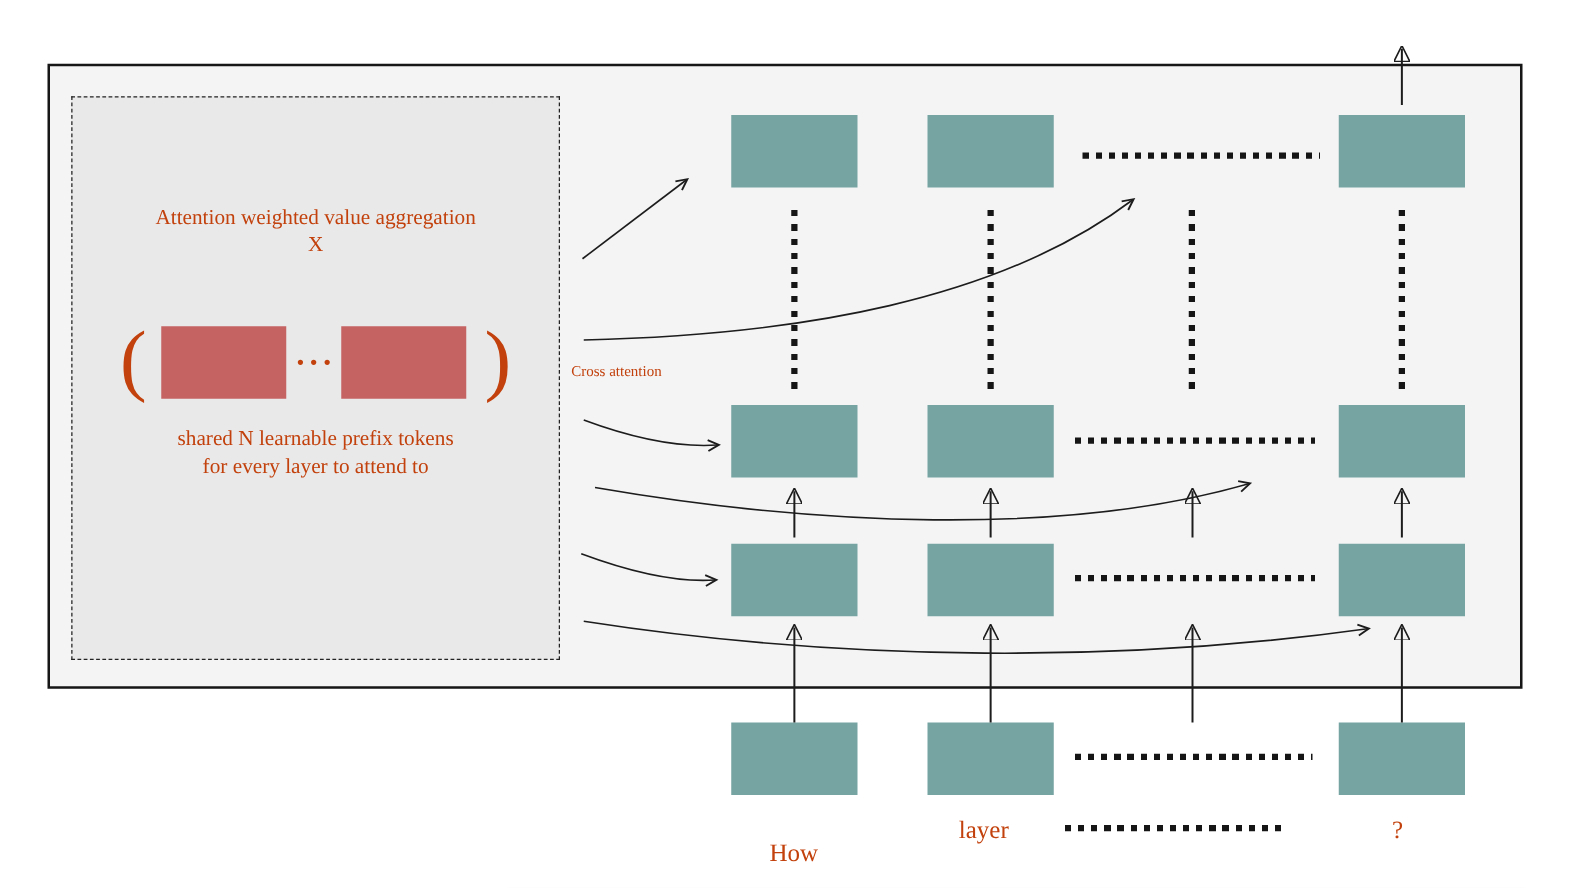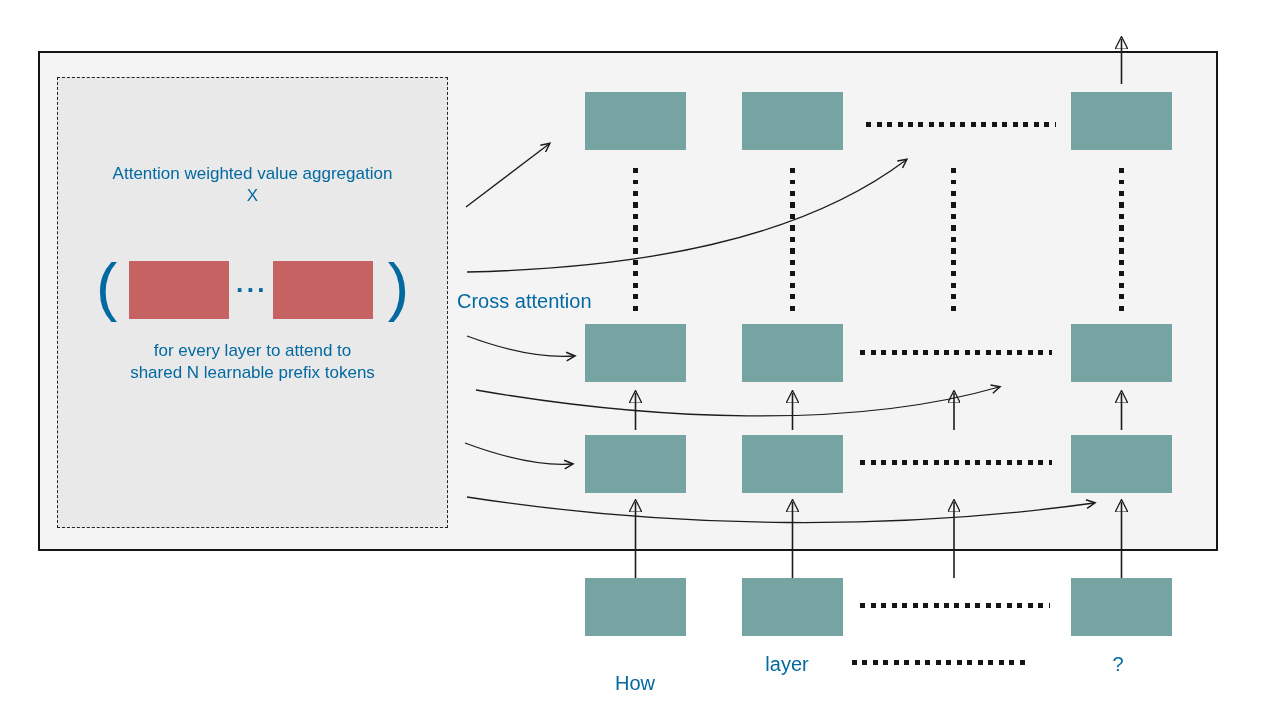--- a/index.html
+++ b/index.html
@@ -1,18 +1,18 @@
 <!DOCTYPE html>
 <html style="--prefix-token: #c56363; --hidden-state: #75a4a3; --panel-bg: #e9e9e9; --board-bg: #f4f4f5; --line: #1c1c1c;"><head>
 <meta charset="utf-8">
 <style>
   html,body{margin:0;padding:0;background:#ffffff;}
   .canvas{
     position:relative;width:1262px;height:710px;background:#ffffff;overflow:hidden;
-    font-family:Liberation Sans, sans-serif;color:#0369a1;
+    font-family:Liberation Serif, serif;color:#c2410c;
   }
   .board{
     position:absolute;left:38px;top:51px;width:1180px;height:500px;
     background:var(--board-bg,#f4f4f5);border:2px solid #161616;box-sizing:border-box;
   }
   .prefix-panel{
     position:absolute;left:57px;top:77px;width:391px;height:451px;
     background:var(--panel-bg,#e9e9e9);border:1px dashed #222;box-sizing:border-box;
   }
   .panel-heading{position:absolute;left:0;top:85px;width:100%;text-align:center;
@@ -21,21 +21,21 @@
     font-size:17px;line-height:22px;}
   .token-group{position:absolute;left:0;top:183px;width:100%;height:58px;}
   .paren{position:absolute;top:50%;transform:translateY(-54%);font-size:64px;font-weight:300;line-height:1;}
   .paren.open{left:38px;}
   .paren.close{right:38px;}
   .ptoken{position:absolute;top:0;width:100px;height:58px;background:var(--prefix-token,#c56363);}
   .ptoken.first{left:71px;}
   .ptoken.second{left:215px;}
   .token-dots{position:absolute;left:170px;top:50%;transform:translateY(-50%);width:48px;
     text-align:center;font-size:26px;font-weight:bold;letter-spacing:2px;}
-  .cross-label{position:absolute;left:457px;top:290px;font-size:20px;}
+  .cross-label{position:absolute;left:457px;top:290px;font-size:12px;}
   .tbox{position:absolute;width:101px;height:58px;background:var(--hidden-state,#75a4a3);}
   .hdots{position:absolute;height:5px;
     background:repeating-linear-gradient(90deg,#151515 0 5px,transparent 5px 10.5px);}
   .vdots{position:absolute;width:5px;
     background:repeating-linear-gradient(180deg,#151515 0 5px,transparent 5px 11.5px);}
   .arrows{position:absolute;left:0;top:0;width:1262px;height:710px;pointer-events:none;}
   .arrows path,.arrows line{stroke:var(--line,#1c1c1c);fill:none;}
   .tok-label{position:absolute;top:653px;transform:translateX(-50%);font-size:20px;}
 </style>
 </head>
@@ -51,22 +51,22 @@
       <div>X</div>
     </div>
     <div class="token-group">
       <span class="paren open">(</span>
       <div class="ptoken first"></div>
       <span class="token-dots">···</span>
       <div class="ptoken second"></div>
       <span class="paren close">)</span>
     </div>
     <div class="panel-caption">
+      <div>shared N learnable prefix tokens</div>
       <div>for every layer to attend to</div>
-      <div>shared N learnable prefix tokens</div>
     </div>
   </div>
 
   <div class="cross-label">Cross attention</div>
 
   <div class="tbox" style="left:585px;top:92px;"></div>
   <div class="tbox" style="left:742px;top:92px;"></div>
   <div class="tbox" style="left:1071px;top:92px;"></div>
 
   <div class="tbox" style="left:585px;top:324px;"></div>

